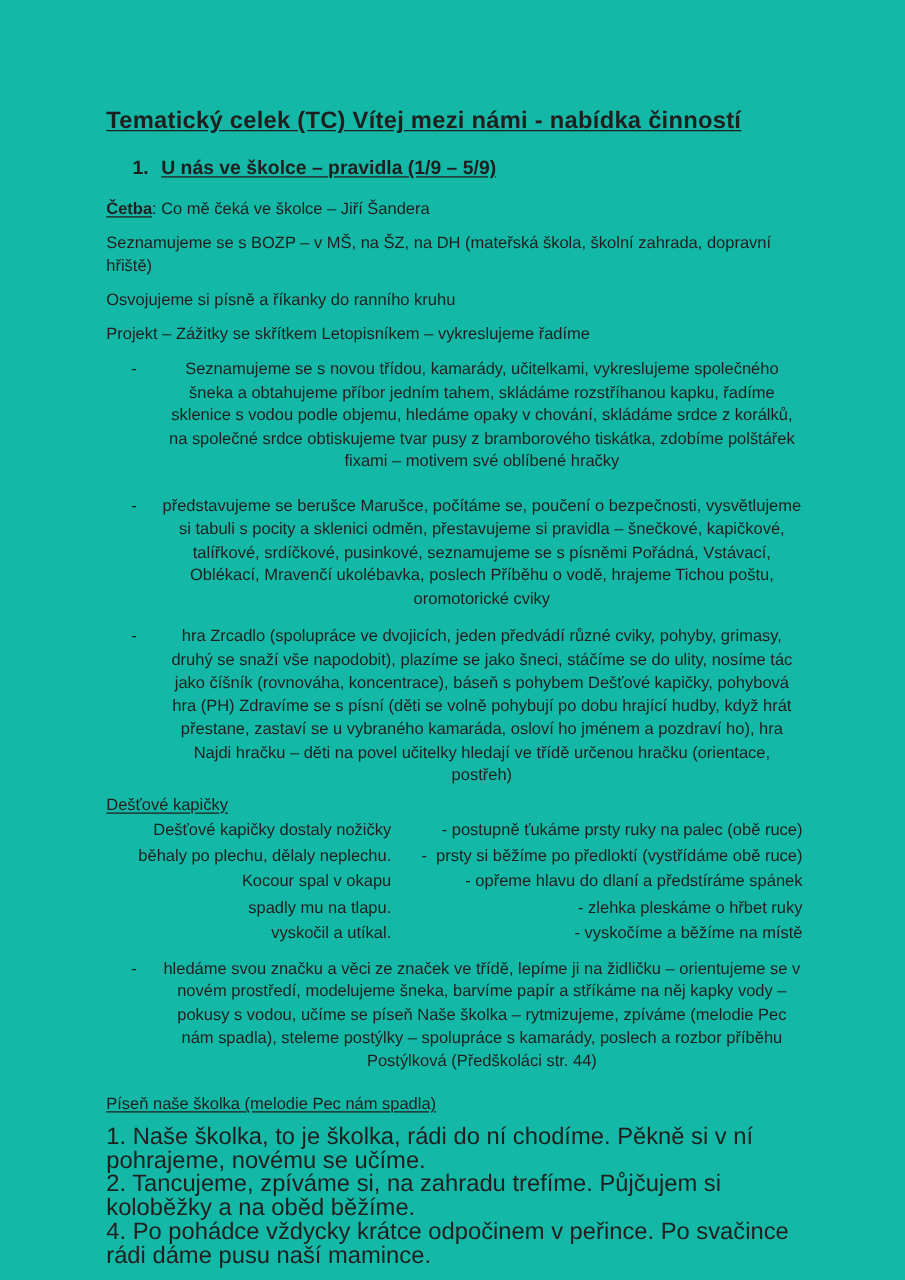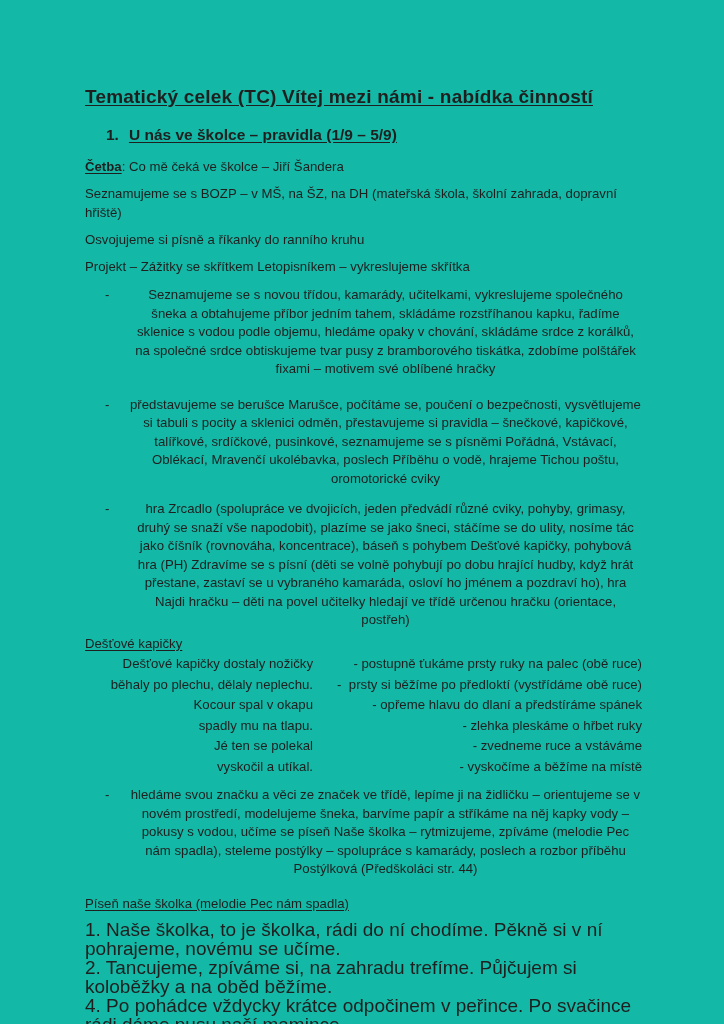--- a/index.html
+++ b/index.html
@@ -96,21 +96,21 @@
   <div class="section-heading">
     <span class="num">1.</span><span class="u">U nás ve školce – pravidla (1/9 – 5/9)</span>
   </div>
 
   <p class="body-line"><span class="b u">Četba</span><span>: Co mě čeká ve školce – Jiří Šandera</span></p>
 
   <p class="body-line">Seznamujeme se s BOZP – v MŠ, na ŠZ, na DH (mateřská škola, školní zahrada, dopravní hřiště)</p>
 
   <p class="body-line">Osvojujeme si písně a říkanky do ranního kruhu</p>
 
-  <p class="body-line" style="margin-bottom: 10px;">Projekt – Zážitky se skřítkem Letopisníkem – vykreslujeme skřítka</p>
+  <p class="body-line" style="margin-bottom: 10px;">Projekt – Zážitky se skřítkem Letopisníkem – vykreslujeme řadíme</p>
 
   <div class="bullets">
     <div class="bullet-item gap-lg">
       <span class="dash">-</span>
       <div class="btxt">Seznamujeme se s novou třídou, kamarády, učitelkami, vykreslujeme společného šneka a obtahujeme příbor jedním tahem, skládáme rozstříhanou kapku, řadíme sklenice s vodou podle objemu, hledáme opaky v chování, skládáme srdce z korálků, na společné srdce obtiskujeme tvar pusy z bramborového tiskátka, zdobíme polštářek fixami – motivem své oblíbené hračky</div>
     </div>
     <div class="bullet-item">
       <span class="dash">-</span>
       <div class="btxt">představujeme se berušce Marušce, počítáme se, poučení o bezpečnosti, vysvětlujeme si tabuli s pocity a sklenici odměn, přestavujeme si pravidla – šnečkové, kapičkové, talířkové, srdíčkové, pusinkové, seznamujeme se s písněmi Pořádná, Vstávací, Oblékací, Mravenčí ukolébavka, poslech Příběhu o vodě, hrajeme Tichou poštu, oromotorické cviky</div>
     </div>
@@ -132,24 +132,20 @@
     </div>
     <div class="rhyme-row">
       <span class="left">Kocour spal v okapu</span>
       <span class="right">- opřeme hlavu do dlaní a předstíráme spánek</span>
     </div>
     <div class="rhyme-row">
       <span class="left">spadly mu na tlapu.</span>
       <span class="right">- zlehka pleskáme o hřbet ruky</span>
     </div>
     <div class="rhyme-row">
-      <span class="left">Jé ten se polekal</span>
-      <span class="right">- zvedneme ruce a vstáváme</span>
-    </div>
-    <div class="rhyme-row">
       <span class="left">vyskočil a utíkal.</span>
       <span class="right">- vyskočíme a běžíme na místě</span>
     </div>
   </div>
 
   <div class="bullet-last-wrap">
     <div class="bullet-item">
       <span class="dash">-</span>
       <div class="btxt">hledáme svou značku a věci ze značek ve třídě, lepíme ji na židličku – orientujeme se v novém prostředí, modelujeme šneka, barvíme papír a stříkáme na něj kapky vody – pokusy s vodou, učíme se píseň Naše školka – rytmizujeme, zpíváme (melodie Pec nám spadla), steleme postýlky – spolupráce s kamarády, poslech a rozbor příběhu Postýlková (Předškoláci str. 44)</div>
     </div>

